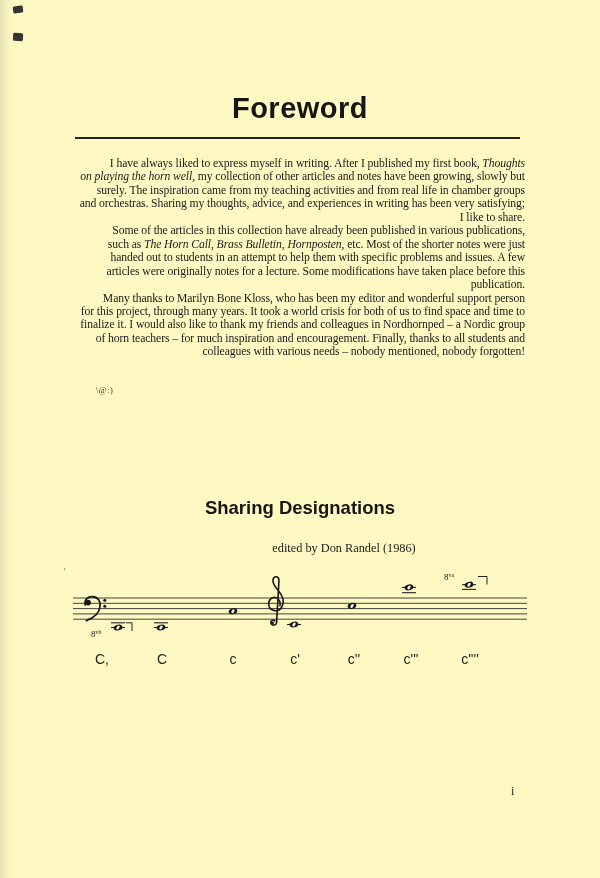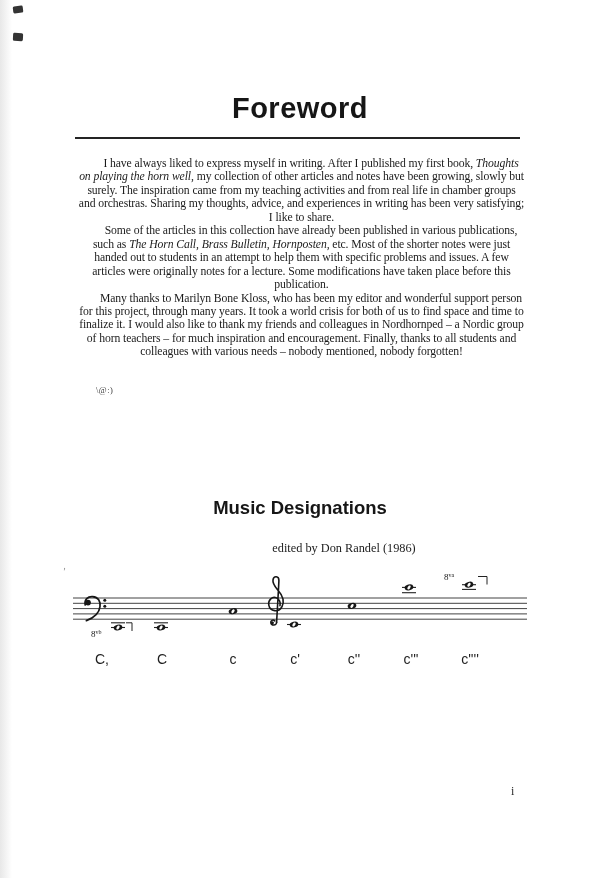--- a/index.html
+++ b/index.html
@@ -1,20 +1,20 @@
 <!DOCTYPE html>
 <html><head>
 <meta charset="utf-8">
 <style>
   html, body { margin: 0; padding: 0; background: #e9e9e7; }
   .page {
     position: relative;
     width: 600px;
     height: 878px;
-    background: #ffffff;
+    background: #fef9c3;
     overflow: hidden;
     font-family: "Liberation Serif", serif;
     color: #1b1b1b;
   }
   .edge-shade {
     position: absolute; left: 0; top: 0; width: 12px; height: 100%;
     background: linear-gradient(90deg, rgba(110,110,110,0.16), rgba(110,110,110,0));
     pointer-events: none;
   }
   .speck { position: absolute; background: #343434; border-radius: 1.5px; }
@@ -29,21 +29,21 @@
     color: #161616;
   }
   .heading-rule {
     position: absolute; left: 75px; top: 137px;
     width: 445px; height: 2.2px; background: #242424;
   }
 
   .body-text {
     position: absolute; left: 78px; top: 157px; width: 447px;
     font-size: 11.7px; line-height: 13.45px; letter-spacing: -0.1px;
-    text-align: center; color: #1b1b1b;
+    text-align: right; color: #1b1b1b;
   }
   .body-text p { margin: 0; text-indent: 19px; }
 
   .signature {
     position: absolute; left: 96px; top: 385px;
     font-size: 8.5px; letter-spacing: 0.5px; color: #3a3a3a;
     font-family: "Liberation Serif", serif;
   }
 
   .octave-title {
@@ -90,21 +90,21 @@
   <div class="heading-rule"></div>
 
   <div class="body-text">
     <p>I have always liked to express myself in writing. After I published my first book, <i>Thoughts on playing the horn well,</i> my collection of other articles and notes have been growing, slowly but surely. The inspiration came from my teaching activities and from real life in chamber groups and orchestras. Sharing my thoughts, advice, and experiences in writing has been very satisfying; I like to share.</p>
     <p>Some of the articles in this collection have already been published in various publications, such as <i>The Horn Call, Brass Bulletin, Hornposten,</i> etc. Most of the shorter notes were just handed out to students in an attempt to help them with specific problems and issues. A few articles were originally notes for a lecture. Some modifications have taken place before this publication.</p>
     <p>Many thanks to Marilyn Bone Kloss, who has been my editor and wonderful support person for this project, through many years. It took a world crisis for both of us to find space and time to finalize it. I would also like to thank my friends and colleagues in Nordhornped – a Nordic group of horn teachers – for much inspiration and encouragement. Finally, thanks to all students and colleagues with various needs – nobody mentioned, nobody forgotten!</p>
   </div>
 
   <div class="signature">\@:)</div>
 
-  <h2 class="octave-title">Music Designations</h2>
+  <h2 class="octave-title">Sharing Designations</h2>
   <div class="octave-subtitle l2">edited by Don Randel (1986)</div>
 
   <span class="stray-mark">'</span>
 
   <svg class="staff-svg" width="460" height="80" viewBox="0 0 460 80" xmlns="http://www.w3.org/2000/svg">
     <defs>
       <g id="wn">
         <ellipse cx="0" cy="0" rx="4.4" ry="2.9" transform="rotate(-14)" fill="#161616"></ellipse>
         <ellipse cx="0" cy="0" rx="2.2" ry="1.3" transform="rotate(-55)" fill="#fcfcfb"></ellipse>
       </g>

